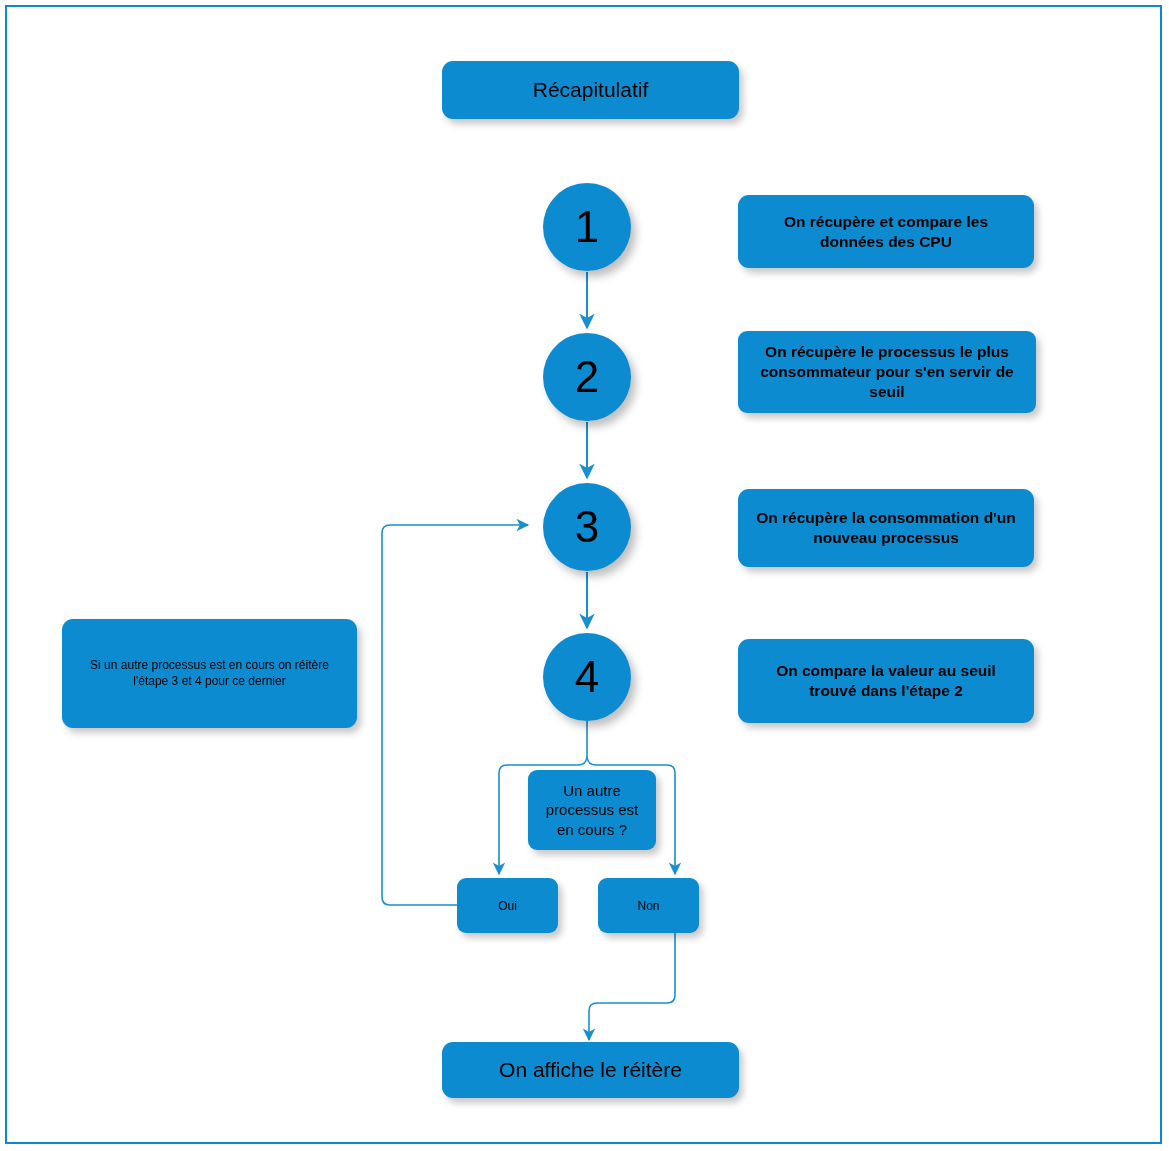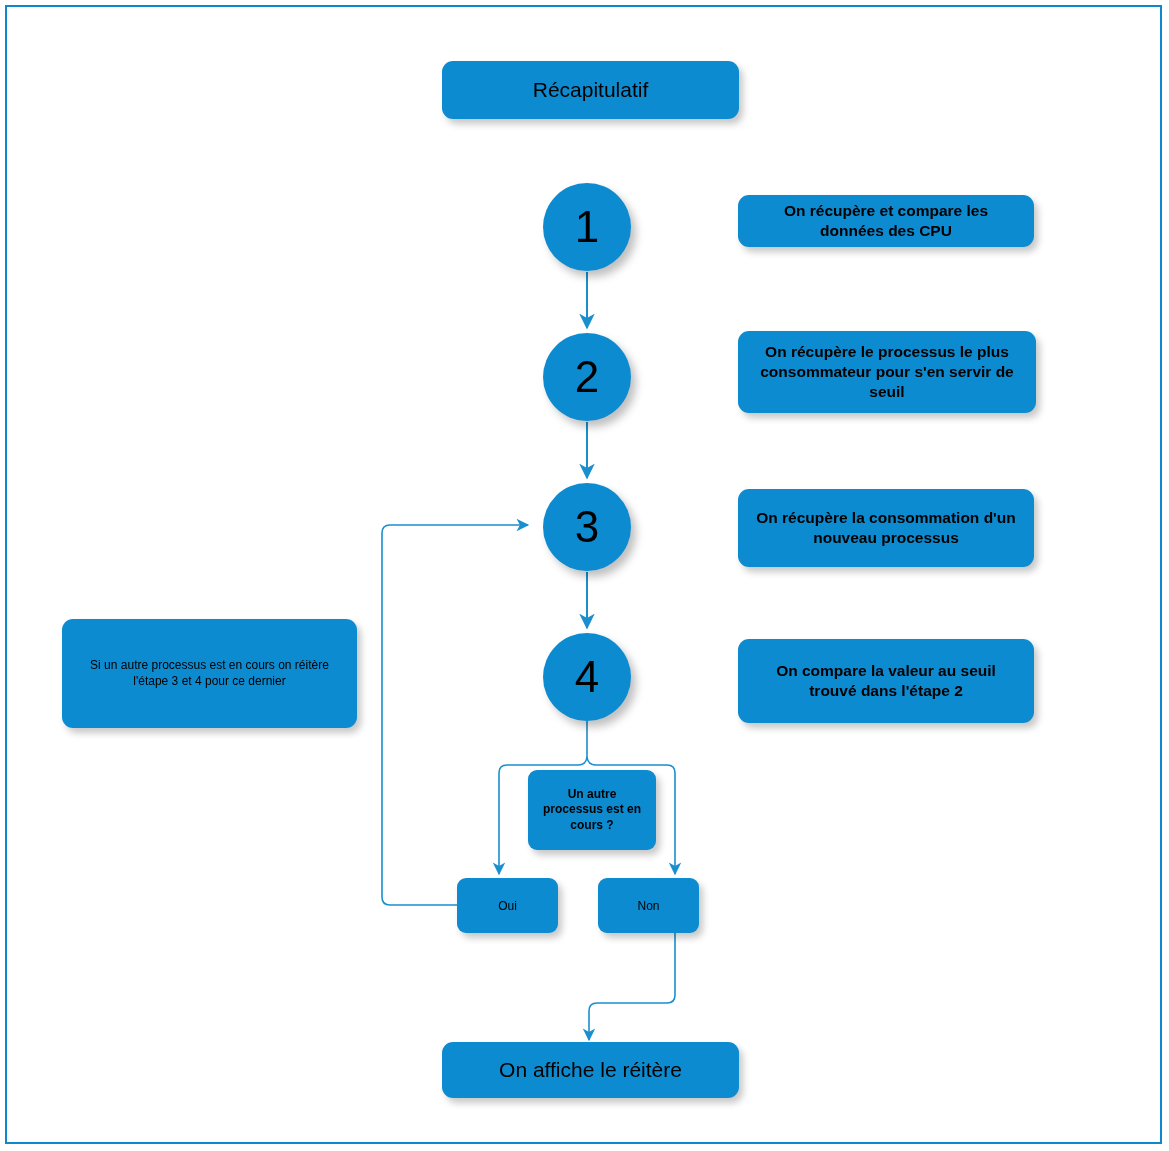--- a/index.html
+++ b/index.html
@@ -62,22 +62,22 @@
     font-size: 15.5px;
     font-weight: bold;
     line-height: 1.27;
   }
   .note-left span {
     font-size: 12px;
     font-weight: 400;
     line-height: 1.3;
   }
   .decision-node span {
-    font-size: 12px;
-    font-weight: bold;
+    font-size: 15px;
+    font-weight: normal;
     line-height: 1.3;
   }
   .branch-node span {
     font-size: 12px;
     font-weight: 400;
   }
   #edges {
     position: absolute;
     left: 0;
     top: 0;
@@ -127,24 +127,24 @@
   <div class="node circle" style="left:543px; top:333px; width:88px; height:88px;">
     <span>2</span>
   </div>
   <div class="node circle" style="left:543px; top:483px; width:88px; height:88px;">
     <span>3</span>
   </div>
   <div class="node circle" style="left:543px; top:633px; width:88px; height:88px;">
     <span>4</span>
   </div>
 
-  <div class="node rounded note-node" style="left:738px; top:195px; width:296px; height:52px; padding:0 12px;">
+  <div class="node rounded note-node" style="left:738px; top:195px; width:296px; height:73px; padding:0 12px;">
     <span>On récupère et compare les données des CPU</span>
   </div>
-  <div class="node rounded note-node" style="left:738px; top:331px; width:298px; height:82px; padding:0 10px;">
+  <div class="node rounded note-node" style="left:738px; top:331px; width:298px; height:82px; padding:0 10px;border-radius:9px;">
     <span>On récupère le processus le plus consommateur pour s'en servir de seuil</span>
   </div>
   <div class="node rounded note-node" style="left:738px; top:489px; width:296px; height:78px; padding:0 12px;">
     <span>On récupère la consommation d'un nouveau processus</span>
   </div>
   <div class="node rounded note-node" style="left:738px; top:639px; width:296px; height:84px; padding:0 27px;">
     <span>On compare la valeur au seuil trouvé dans l'étape 2</span>
   </div>
 
   <div class="node rounded note-left" style="left:62px; top:619px; width:295px; height:109px; padding:0 14px;">

